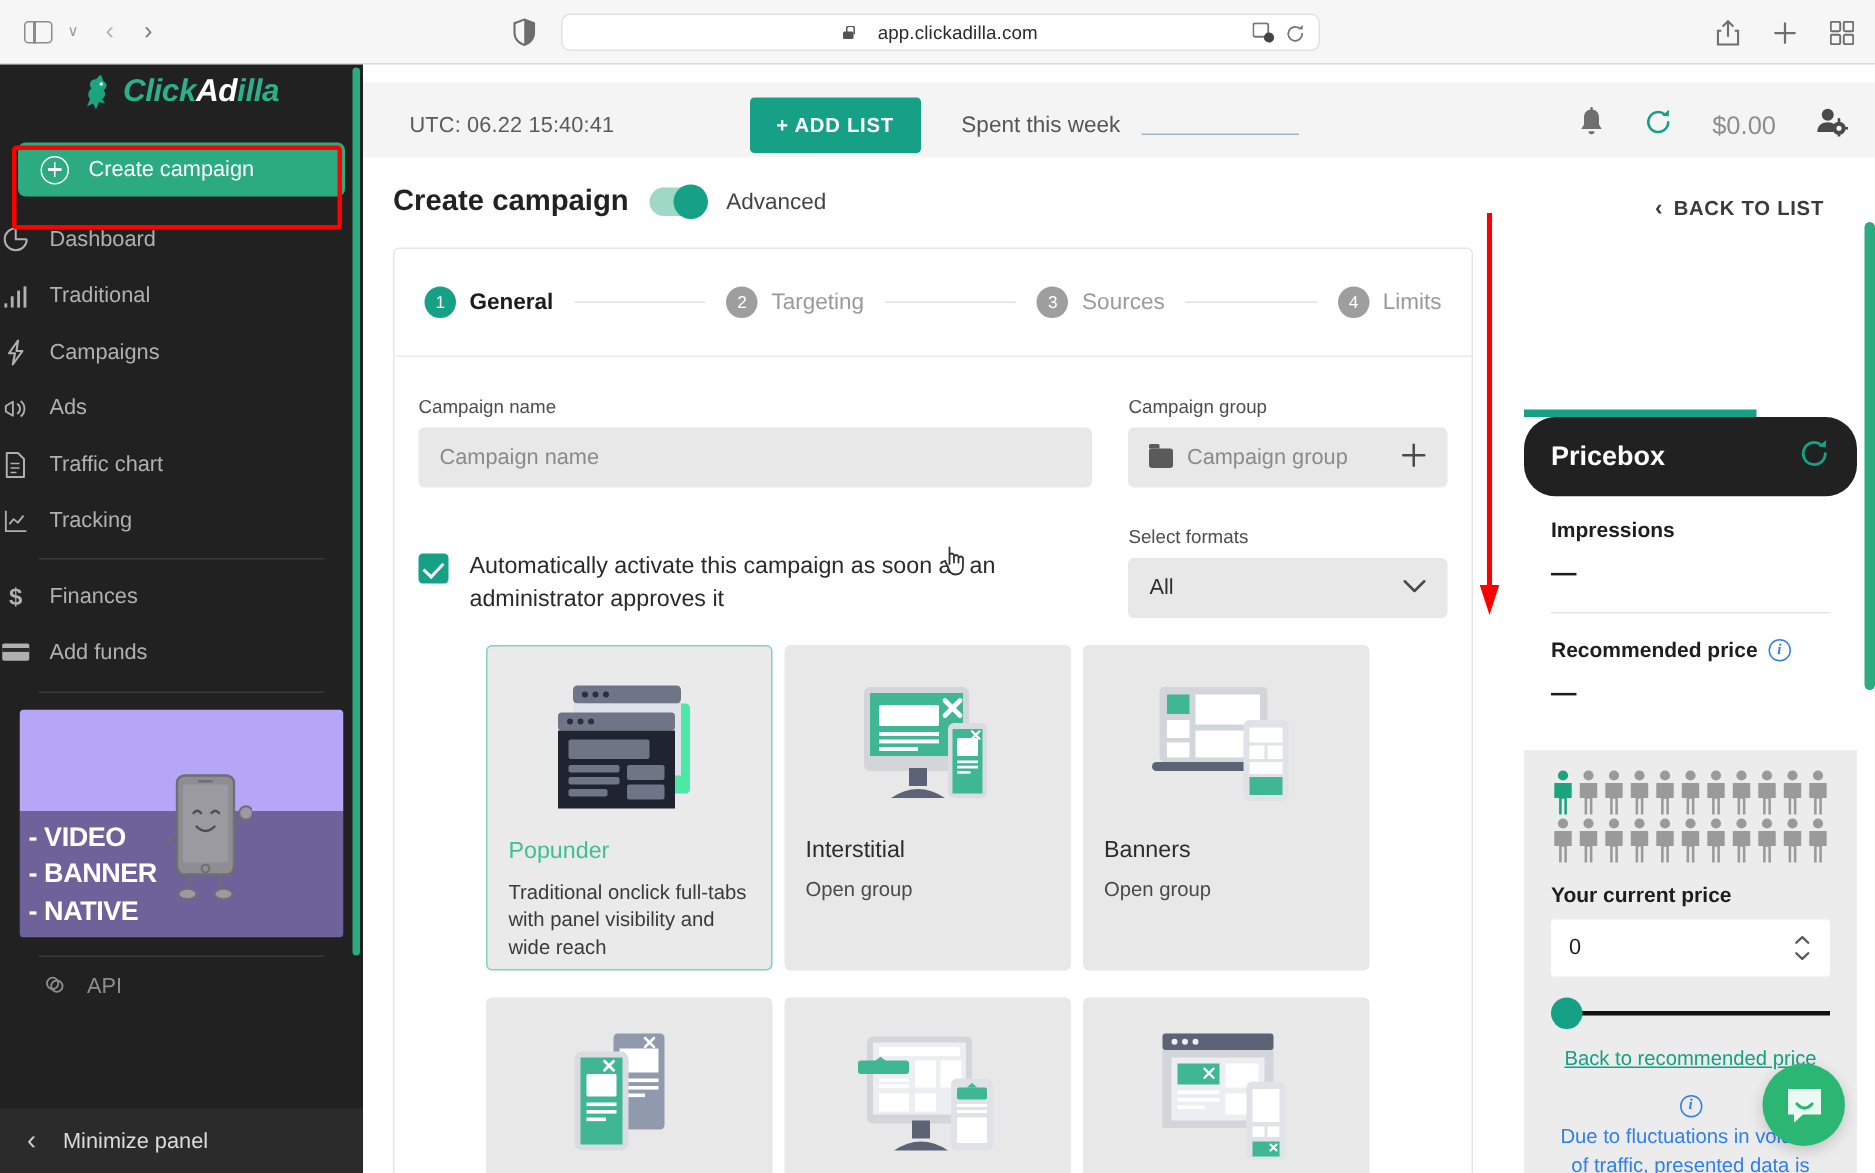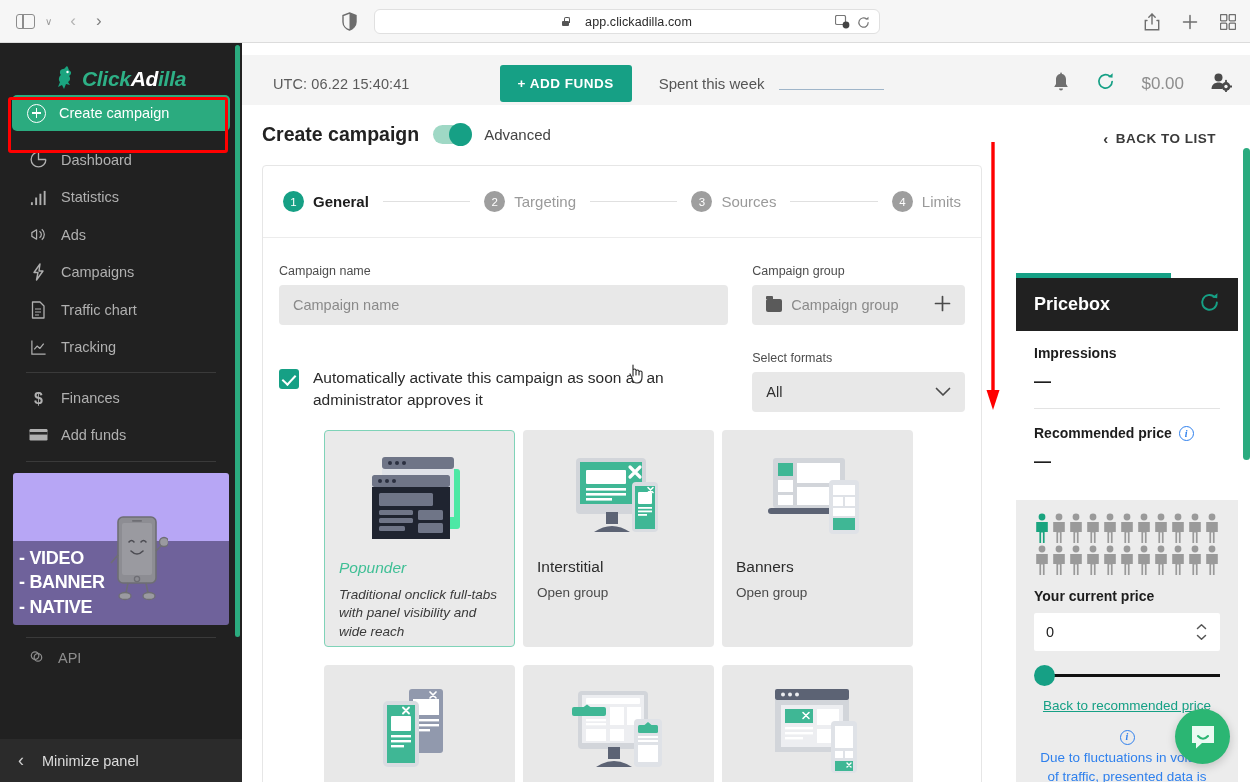--- a/index.html
+++ b/index.html
@@ -34,21 +34,21 @@
   .lock:before{ content:""; position:absolute; bottom:0; left:0; width:7px; height:5.5px; background:#555; border-radius:1px;}
   .lock:after{ content:""; position:absolute; top:0; left:1.5px; width:4px; height:5px; border:1.3px solid #555; border-bottom:none; border-radius:2px 2px 0 0;}
   .url-right{ position:absolute; right:9px; top:5px; display:flex; gap:7px; align-items:center; }
   .bb-right{ position:absolute; right:14px; top:0; height:43px; display:flex; align-items:center; gap:22px; }
 
   
   .sidebar{
     position:absolute; left:0; top:43px; width:242px; height:739px;
     background:#212121; overflow:hidden;
   }
-  .logo-row{ height:48px; display:flex; align-items:flex-end; justify-content:center; padding-top:6px;}
+  .logo-row{ height:48px; display:flex; align-items:flex-start; justify-content:center; padding-top:6px;}
   .logo-text{ font-size:21px; font-style:italic; font-weight:bold; letter-spacing:-0.3px;}
   .logo-c1{ color:#2eb086; }
   .logo-c2{ color:#ffffff; }
   .gorilla{ width:22px; height:26px; margin-right:4px; }
 
   .create-wrap{ padding:4px 12px 0 12px; }
   .create-btn{
     background:#2bab7f; border-radius:5px; height:36px;
     display:flex; align-items:center; padding-left:15px; gap:13px; cursor:pointer;
   }
@@ -58,21 +58,21 @@
   .plus-circle:after{ content:""; position:absolute; top:3.5px; left:7.6px; height:9.5px; width:1.7px; background:#fff;}
 
   .red-box{
     position:absolute; left:8px; top:97px; width:220px; height:56px;
     border:3px solid #ff0000; border-radius:3px; pointer-events:none; z-index:30;
   }
 
   .nav-list{ padding:10px 0 0 0; }
   .nav-item{
     height:37.5px; display:flex; align-items:center; gap:13px;
-    padding-left:28px; color:#b0b0b0; font-size:14.5px; cursor:pointer;
+    color:#b0b0b0; font-size:14.5px; cursor:pointer;
   }
   .nav-item .ni-icon{ width:20px; display:flex; justify-content:center; align-items:center; flex:none; color:#b0b0b0;}
   .nav-sep{ height:1px; background:#3a3a3a; margin:6px 26px; }
 
   .promo{ margin:11px 13px 0 13px; height:152px; border-radius:3px; overflow:hidden; position:relative; cursor:pointer;}
   .promo-top{ position:absolute; inset:0 0 55% 0; background:#b7a6f5; }
   .promo-bot{ position:absolute; inset:45% 0 0 0; background:#6f629b; }
   .promo-text{ position:absolute; left:6px; top:48%; color:#fff; font-size:18px; font-weight:bold; line-height:1.35; letter-spacing:-0.3px;}
   .phone-mascot{ position:absolute; left:95px; top:38px; }
 
@@ -168,35 +168,35 @@
     content:""; position:absolute; left:6px; top:2.5px; width:6px; height:11px;
     border:solid #fff; border-width:0 2.3px 2.3px 0; transform:rotate(43deg);
   }
   .checktext{ font-size:15.5px; color:#2a2a2a; line-height:1.42; max-width:420px;}
 
   .cards-grid{ display:flex; gap:8px; margin-top:18px; padding-left:45px;}
   .fcard{
     width:191px; height:217px; background:#e8e8e8; border-radius:4px;
     padding:14px 14px 0 14px; cursor:pointer; position:relative;
   }
-  .fcard.selected{ background:#eaeaea; border:1px solid #7fd3b8;font-style:italic; }
+  .fcard.selected{ background:#eaeaea; border:1px solid #7fd3b8; }
   .fcard-art{ height:110px; display:flex; align-items:center; justify-content:center; }
   .fcard-title{ font-size:15.5px; color:#2c2c2c; margin-top:4px; }
   .fcard.selected .fcard-title{ color:#3fbf95; }
   .fcard-desc{ font-size:13.5px; color:#3a3a3a; margin-top:9px; line-height:1.37; }
   .fcard-sub{ font-size:13.5px; color:#4a4a4a; margin-top:9px; }
 
   
   .pricebox{
     position:absolute; right:12px; top:168px; width:222px; z-index:10;
   }
   .pb-accent{ height:5px; background:#16a085; width:155px; margin-left:0; }
   .pb-head{
     background:#212121; height:53px; display:flex; align-items:center;
-    justify-content:space-between; padding:0 18px;
+    justify-content:space-between; padding:0 18px;border-radius:21px;
   }
   .pb-head-t{ color:#fff; font-size:18px; font-weight:bold; }
   .pb-body{ background:#fff; padding:14px 18px 12px 18px; }
   .pb-lbl{ font-size:14px; font-weight:bold; color:#1d1d1d; }
   .pb-dash{ font-size:17px; font-weight:bold; color:#1d1d1d; margin:11px 0 16px 0;}
   .pb-hr{ height:1px; background:#e3e3e3; margin:0 0 16px 0;}
   .pb-lbl-row{ display:flex; align-items:center; gap:7px; }
   .info-i{
     width:15px; height:15px; border:1.4px solid #2f80ed; border-radius:50%;
     color:#2f80ed; font-size:10px; display:flex; align-items:center; justify-content:center;
@@ -313,39 +313,39 @@
     </div>
     <div class="nav-item">
       <span class="ni-icon">
         <svg width="17" height="17" viewBox="0 0 18 18">
             <rect x="1" y="14" width="2" height="3" fill="#b0b0b0"></rect>
             <rect x="5.5" y="9" width="2" height="8" fill="#b0b0b0"></rect>
             <rect x="10" y="5" width="2" height="12" fill="#b0b0b0"></rect>
             <rect x="14.5" y="2" width="2" height="15" fill="#b0b0b0"></rect>
           </svg>
       </span>
-      <span>Statistics</span>
+      <span>Traditional</span>
+    </div>
+    <div class="nav-item">
+      <span class="ni-icon">
+        <svg width="15" height="18" viewBox="0 0 15 18">
+            <path d="M9 1 L3 9.5 H7 L5.5 17 L12 8 H8 Z" fill="none" stroke="#b0b0b0" stroke-width="1.4" stroke-linejoin="round"></path>
+          </svg>
+      </span>
+      <span>Campaigns</span>
     </div>
     <div class="nav-item">
       <span class="ni-icon">
         <svg width="18" height="17" viewBox="0 0 19 18">
             <path d="M8 4 L3 7 V11 L8 14 Z" fill="none" stroke="#b0b0b0" stroke-width="1.3" stroke-linejoin="round"></path>
             <path d="M11 5.5 A4 4 0 0 1 11 12.5" fill="none" stroke="#b0b0b0" stroke-width="1.3"></path>
             <path d="M13.5 3.5 A7 7 0 0 1 13.5 14.5" fill="none" stroke="#b0b0b0" stroke-width="1.3"></path>
           </svg>
       </span>
       <span>Ads</span>
-    </div>
-    <div class="nav-item">
-      <span class="ni-icon">
-        <svg width="15" height="18" viewBox="0 0 15 18">
-            <path d="M9 1 L3 9.5 H7 L5.5 17 L12 8 H8 Z" fill="none" stroke="#b0b0b0" stroke-width="1.4" stroke-linejoin="round"></path>
-          </svg>
-      </span>
-      <span>Campaigns</span>
     </div>
     <div class="nav-item">
       <span class="ni-icon">
         <svg width="15" height="18" viewBox="0 0 15 18">
             <path d="M1.5 1 H9 L13 5 V17 H1.5 Z" fill="none" stroke="#b0b0b0" stroke-width="1.3" stroke-linejoin="round"></path>
             <path d="M4 8 H10 M4 11 H10 M4 14 H8" stroke="#b0b0b0" stroke-width="1.1"></path>
           </svg>
       </span>
       <span>Traffic chart</span>
     </div>
@@ -420,21 +420,21 @@
   <div class="minimize">
     <span style="font-size:18px;color:#cfcfcf;">‹</span>
     <span>Minimize panel</span>
   </div>
 </div>
 
 <div class="red-box"></div>
 
 <div class="app-header">
   <div class="utc">UTC: 06.22 15:40:41</div>
-  <button class="addfunds">+ ADD FUNDS</button>
+  <button class="addfunds">+ ADD LIST</button>
   <div class="spent">Spent this week</div>
   <div class="spent-line"></div>
   <div class="hdr-right">
     <span>
       <svg width="18" height="20" viewBox="0 0 18 20">
           <path d="M9 2 C12 2 14 4 14 7.5 V12 L15.8 15 H2.2 L4 12 V7.5 C4 4 6 2 9 2 Z" fill="#6f6f6f"></path>
           <path d="M7 16.5 A2 2 0 0 0 11 16.5" fill="#6f6f6f"></path>
           <rect x="8.2" y="0.4" width="1.7" height="2" rx="0.8" fill="#6f6f6f"></rect>
         </svg>
     </span>

